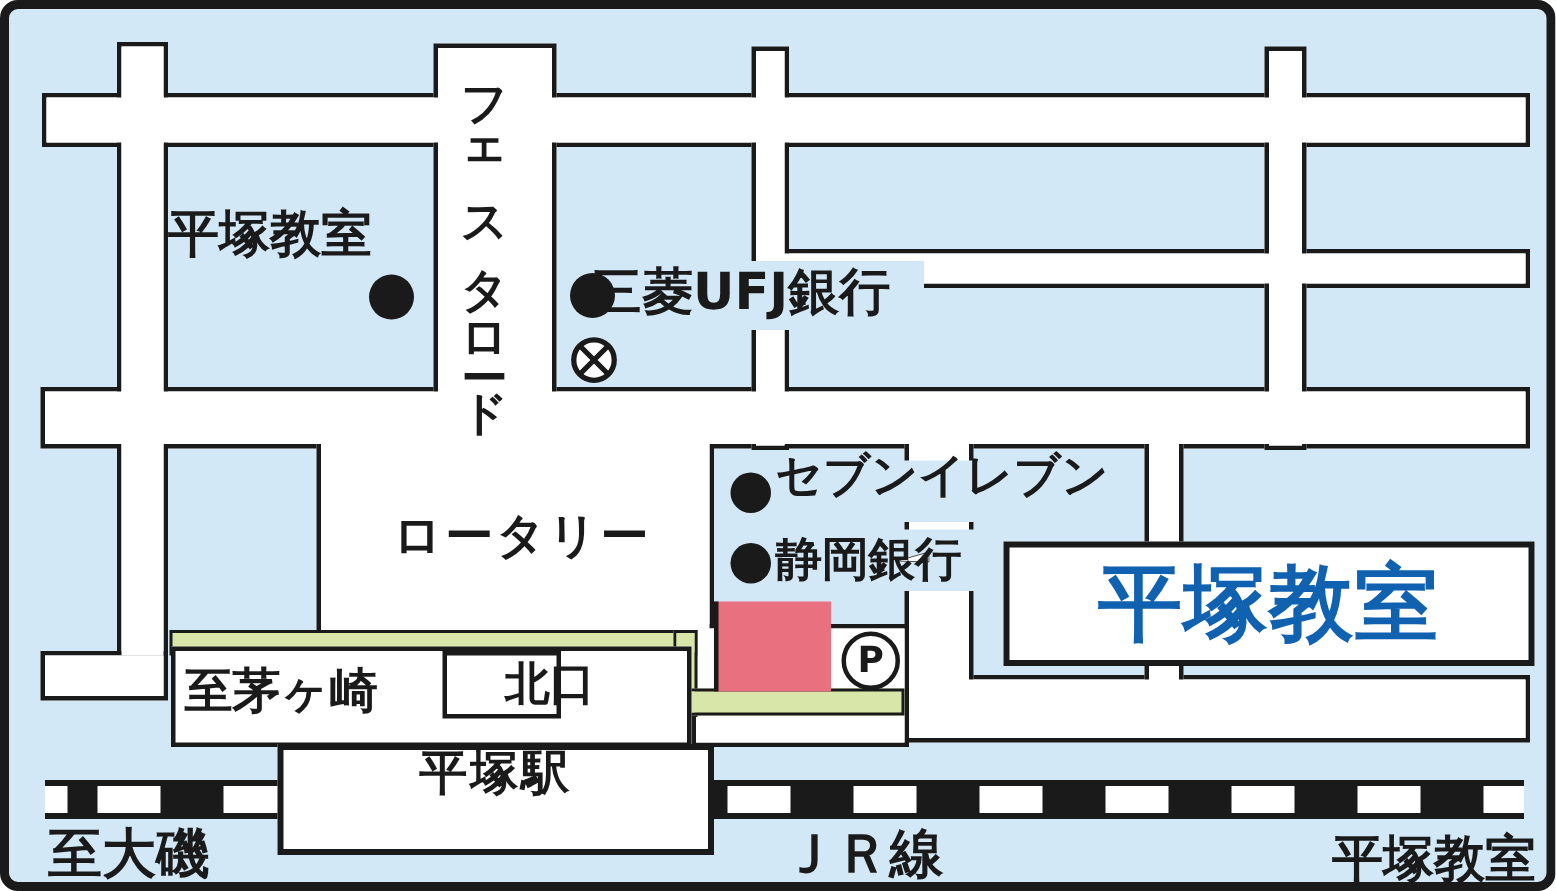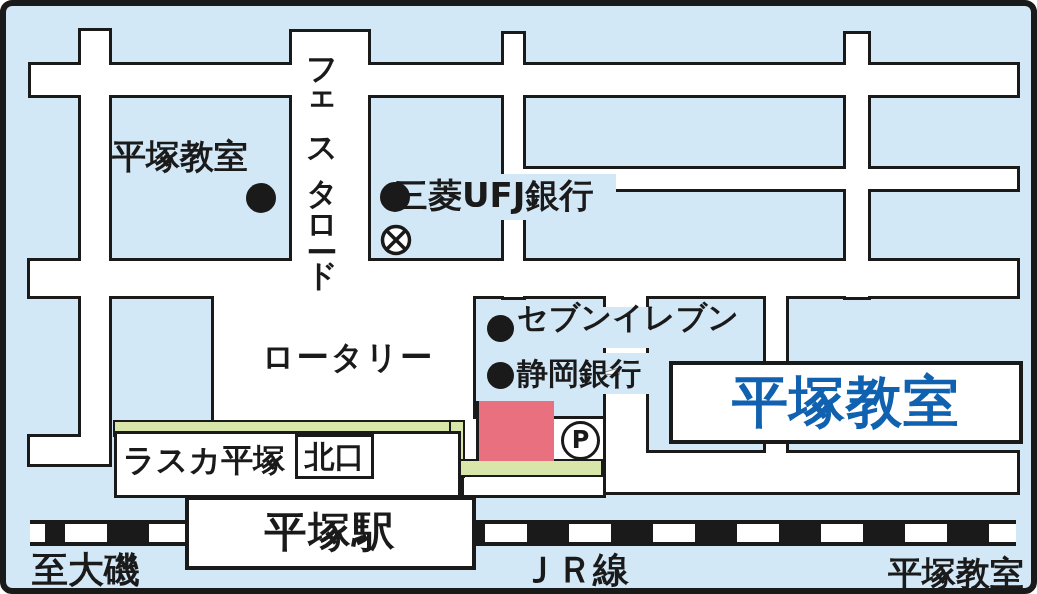--- a/index.html
+++ b/index.html
@@ -113,27 +113,27 @@
   <div class="txt" style="left:388px;top:172px;font-size:34px;">三菱UFJ銀行</div>
 
   <div class="txt vtxt" style="left:300px;top:32px;font-size:31px;">フェスタロード</div>
 
   <div class="txt" style="left:511px;top:295px;font-size:31px;">セブンイレブン</div>
 
   <div class="txt" style="left:511px;top:351px;font-size:31px;">静岡銀行</div>
 
   <div class="txt" style="left:256px;top:335px;font-size:32px;letter-spacing:2px;">ロータリー</div>
 
-  <div class="txt" style="left:117px;top:438px;font-size:32px;">ラスカ平塚</div>
+  <div class="txt" style="left:117px;top:438px;font-size:32px;">至茅ヶ崎</div>
 
-  <div class="txt center" style="left:289px;top:428px;width:79px;height:45px;font-size:30px;z-index:12;">
+  <div class="txt center" style="left:289px;top:428px;width:79px;height:45px;font-size:30px;z-index:12;padding-left:32px;">
     <span>北口</span>
   </div>
 
-  <div class="txt center" style="left:179px;top:490px;width:291px;height:72px;font-size:42px;z-index:12;text-align:right;">
+  <div class="txt center" style="left:179px;top:474px;width:291px;height:72px;font-size:32px;z-index:12;text-align:right;">
     <span style="letter-spacing:2px;">平塚駅</span>
   </div>
 
   <div class="txt" style="left:26px;top:545px;font-size:36px;text-align:center;">至大磯</div>
 
   <div class="txt" style="left:515px;top:545px;font-size:36px;">ＪＲ線</div>
 
   <div class="txt" style="left:882px;top:550px;font-size:34px;">平塚教室</div>
 
 </div>

